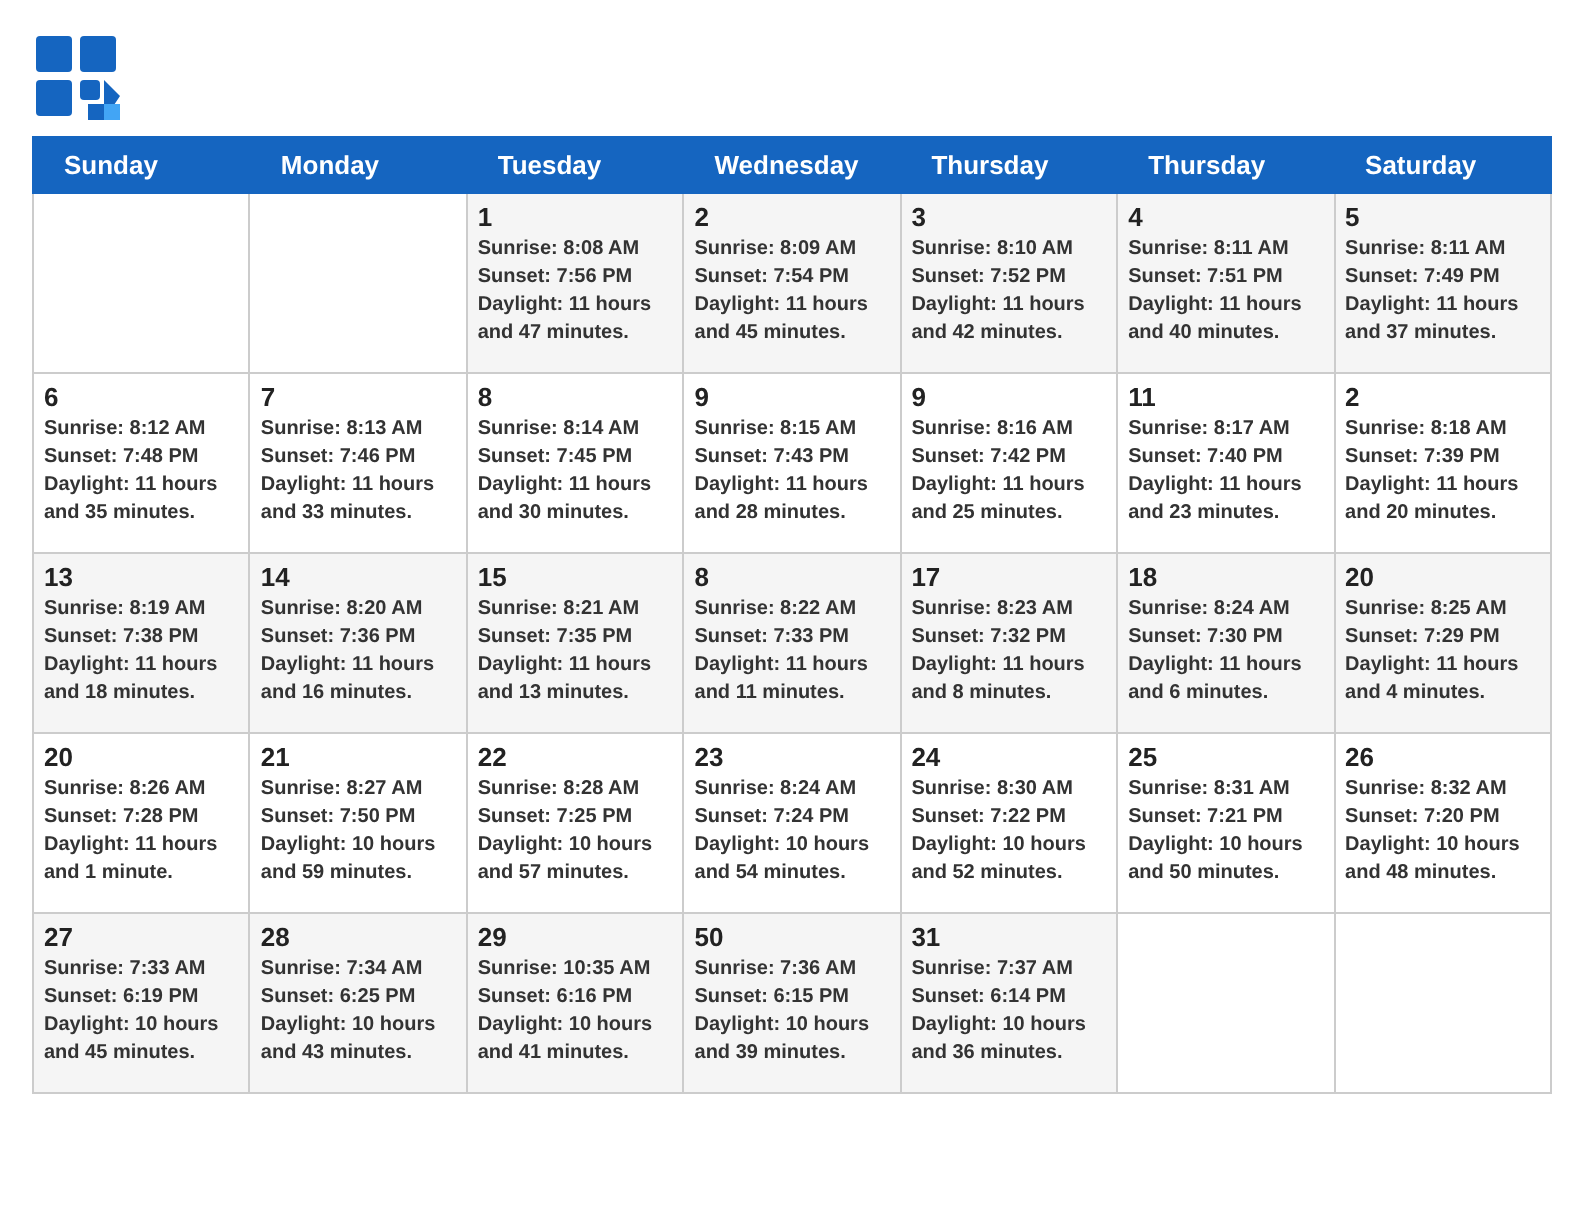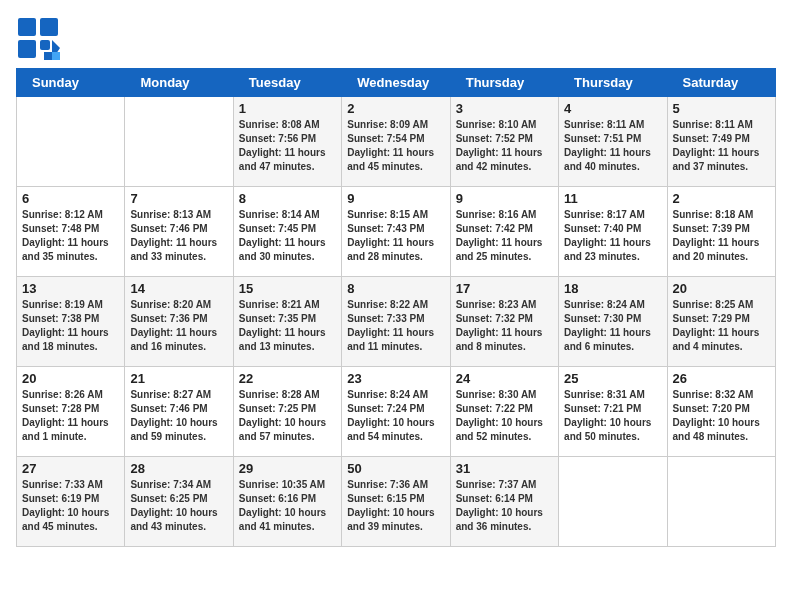--- a/index.html
+++ b/index.html
@@ -241,21 +241,21 @@
       <tr>
         <td>
           <span class="day-num">20</span>
           <div class="day-detail">Sunrise: 8:26 AM
 Sunset: 7:28 PM
 Daylight: 11 hours and 1 minute.</div>
         </td>
         <td>
           <span class="day-num">21</span>
           <div class="day-detail">Sunrise: 8:27 AM
-Sunset: 7:46 PM
+Sunset: 7:50 PM
 Daylight: 10 hours and 59 minutes.</div>
         </td>
         <td>
           <span class="day-num">22</span>
           <div class="day-detail">Sunrise: 8:28 AM
 Sunset: 7:25 PM
 Daylight: 10 hours and 57 minutes.</div>
         </td>
         <td>
           <span class="day-num">23</span>

